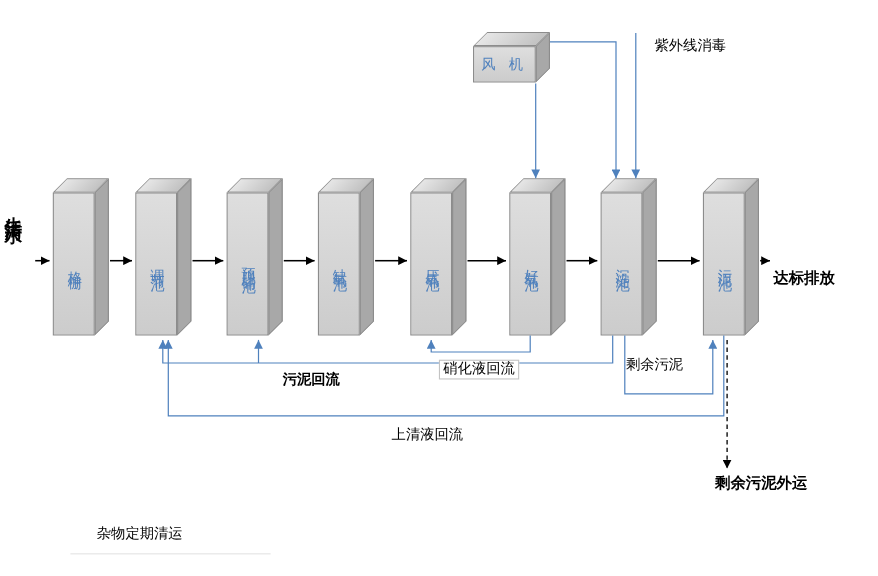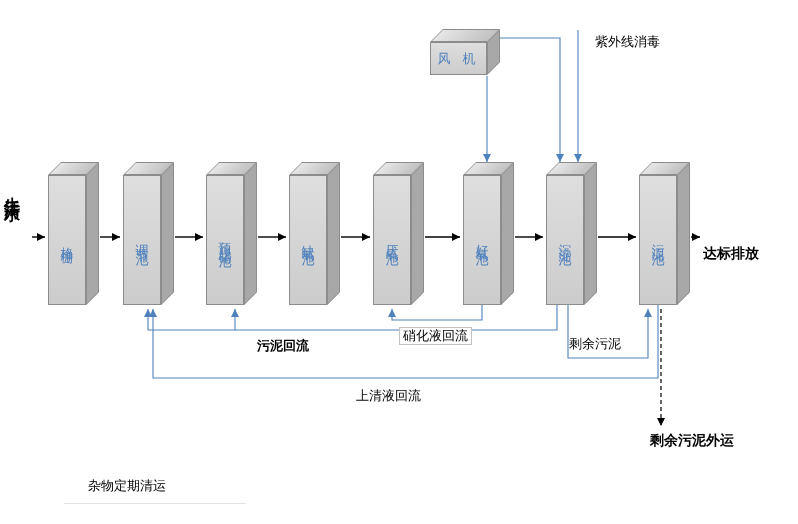--- a/index.html
+++ b/index.html
@@ -187,21 +187,21 @@
 
   <div class="labels">
     <div class="lbl" style="left:595px; top:34px;">紫外线消毒</div>
 
     <div class="lbl bold" style="left:703px; top:229px;margin-top:16px;">达标排放</div>
 
     <div class="lbl" style="left:257px; top:338px;font-weight:bold;">污泥回流</div>
 
     <div class="lbl boxed" style="left:399px; top:327px;">硝化液回流</div>
 
-    <div class="lbl" style="left:569px; top:336px;">剩余污泥</div>
+    <div class="lbl" style="left:569px; top:324px;">剩余污泥</div>
 
     <div class="lbl" style="left:356px; top:388px;">上清液回流</div>
 
     <div class="lbl bold" style="left:650px; top:432px;">剩余污泥外运</div>
 
     <div class="lbl" style="left:88px; top:478px;">杂物定期清运</div>
 
     <div class="divider"></div>
   </div>
 

